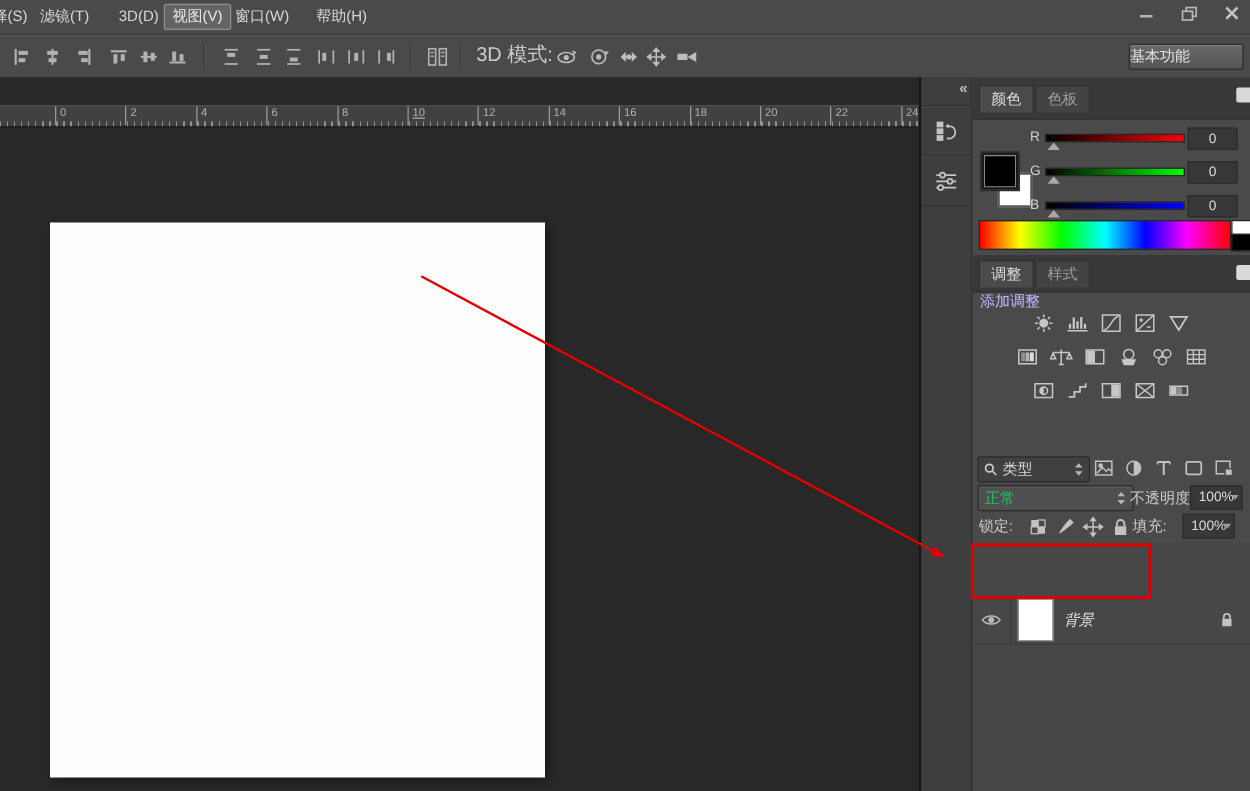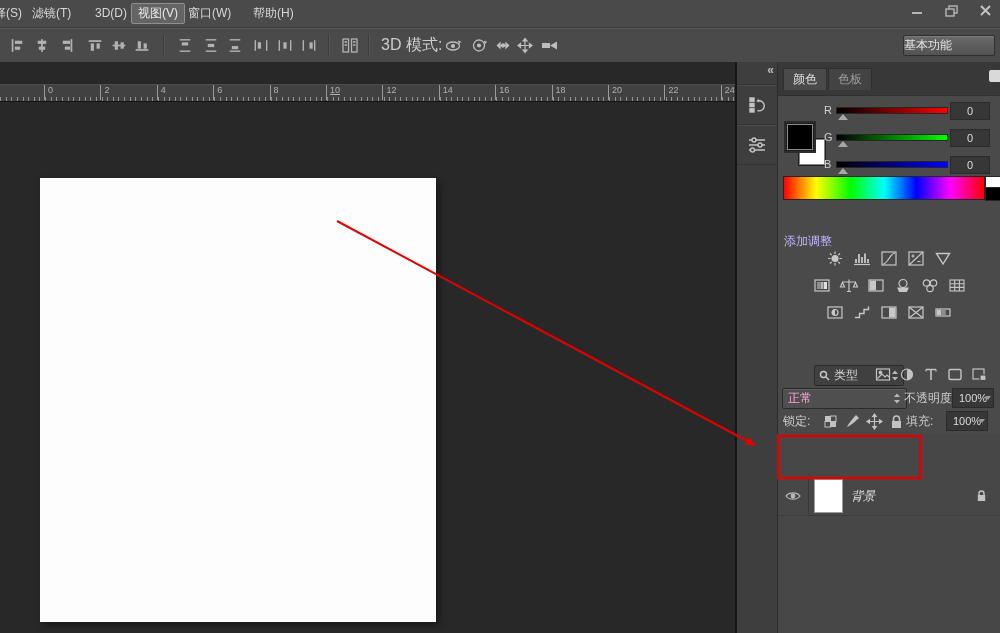--- a/index.html
+++ b/index.html
@@ -54,25 +54,25 @@
     background:linear-gradient(90deg,#ff0000,#ffff00 16%,#00ff00 33%,#00ffff 50%,#0000ff 66%,#ff00ff 83%,#ff0000);}
   .spec-white{position:absolute;left:207px;top:86px;width:15px;height:12px;background:#ffffff;border:1px solid #262626;}
   .spec-black{position:absolute;left:207px;top:97px;width:15px;height:12px;background:#000000;border:1px solid #262626;}
 
   
   .adj-title{position:absolute;left:6px;top:3px;font-size:12px;color:#c4b5fd;}
   .adj-row{position:absolute;left:0;width:100%;display:flex;justify-content:center;gap:5px;}
   .adj{width:22px;height:17px;}
 
   
-  .kind-box{position:absolute;left:4px;top:0;width:80px;height:19px;background:#404040;border:1px solid #2b2b2b;border-radius:2px;display:flex;align-items:center;gap:4px;padding:0 4px;margin-left:32px;}
+  .kind-box{position:absolute;left:4px;top:0;width:80px;height:19px;background:#404040;border:1px solid #2b2b2b;border-radius:2px;display:flex;align-items:center;gap:4px;padding:0 4px;}
   .kind-label{font-size:12px;color:#d6d6d6;flex:1;}
   .filter-btn{position:absolute;top:1px;width:18px;height:17px;}
   .blend-box{position:absolute;left:4px;top:0;width:113px;height:19px;background:#4f4f4f;border:1px solid #2b2b2b;border-radius:2px;display:flex;align-items:center;padding:0 5px;box-shadow:inset 0 1px 0 #5e5e5e;}
-  .blend-label{font-size:12px;color:#f9a8d4;flex:1;}
+  .blend-label{font-size:12px;color:#22c55e;flex:1;}
   .field-label{position:absolute;top:2px;font-size:12px;color:#cccccc;}
   .value-box{position:absolute;top:0;width:40px;height:18px;line-height:18px;background:#373737;border:1px solid #2b2b2b;color:#dcdcdc;font-size:11px;text-align:center;}
   .value-box::after{content:'';position:absolute;right:2px;top:7px;border-left:3px solid transparent;border-right:3px solid transparent;border-top:4px solid #9a9a9a;}
   .lock-icon{position:absolute;top:0;width:17px;height:17px;}
 
   .layers-list{position:absolute;left:0;right:0;top:72px;bottom:0;background:#474747;}
   .layer-row{position:absolute;left:0;right:0;height:40px;border-bottom:1px solid #3c3c3c;}
   .layer-row.selected{background:#526069;}
   .eye-cell{position:absolute;left:0;top:0;bottom:0;width:30px;border-right:1px solid #3a3a3a;display:flex;align-items:center;justify-content:center;}
   .thumb{position:absolute;left:37px;top:4px;width:27px;height:32px;}
@@ -341,20 +341,25 @@
           <div class="chan-thumb"></div>
           <div class="chan-value">0</div>
         </div>
         <div class="spectrum"></div>
         <div class="spec-white"></div>
         <div class="spec-black"></div>
       </div>
     </section>
 
     <section class="panel" style="top:142px;height:132px">
+      <div class="tabbar" style="height:26px;padding-top:4px">
+        <div class="tab active">调整</div>
+        <div class="tab">样式</div>
+        <div class="flyout"></div>
+      </div>
       <div class="pcontent" style="top:26px">
         <div class="adj-title">添加调整</div>
         <div class="adj-row" style="top:20px">
           <svg class="adj" viewBox="0 0 22 17">
               <g stroke="#c7c7c7" stroke-width="1.2" fill="#c7c7c7">
                 <circle cx="11" cy="8.5" r="3"></circle>
                 <path d="M11 1.5 v2.5 M11 13 v2.5 M4 8.5 h2.5 M15.5 8.5 H18 M6 3.5 l1.7 1.7 M14.3 11.8 l1.7 1.7 M16 3.5 l-1.7 1.7 M7.7 11.8 L6 13.5" fill="none"></path>
               </g>
             </svg>
           <svg class="adj" viewBox="0 0 22 17">

